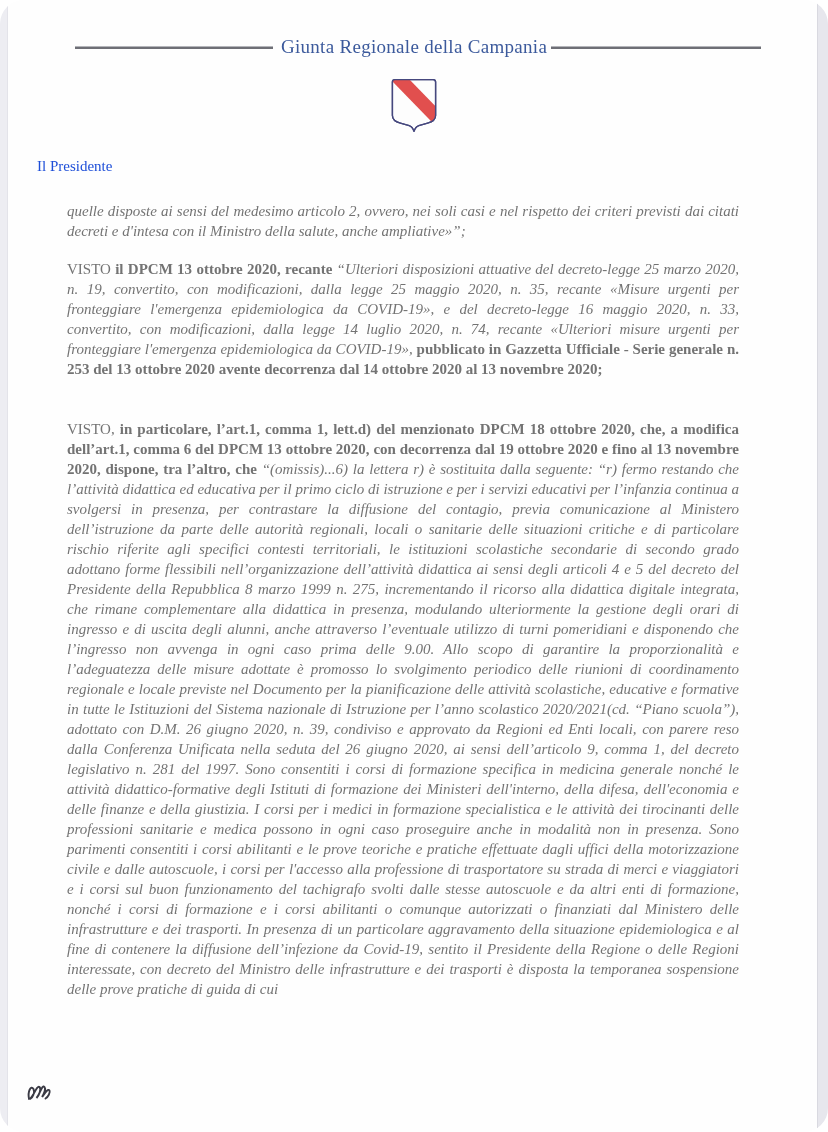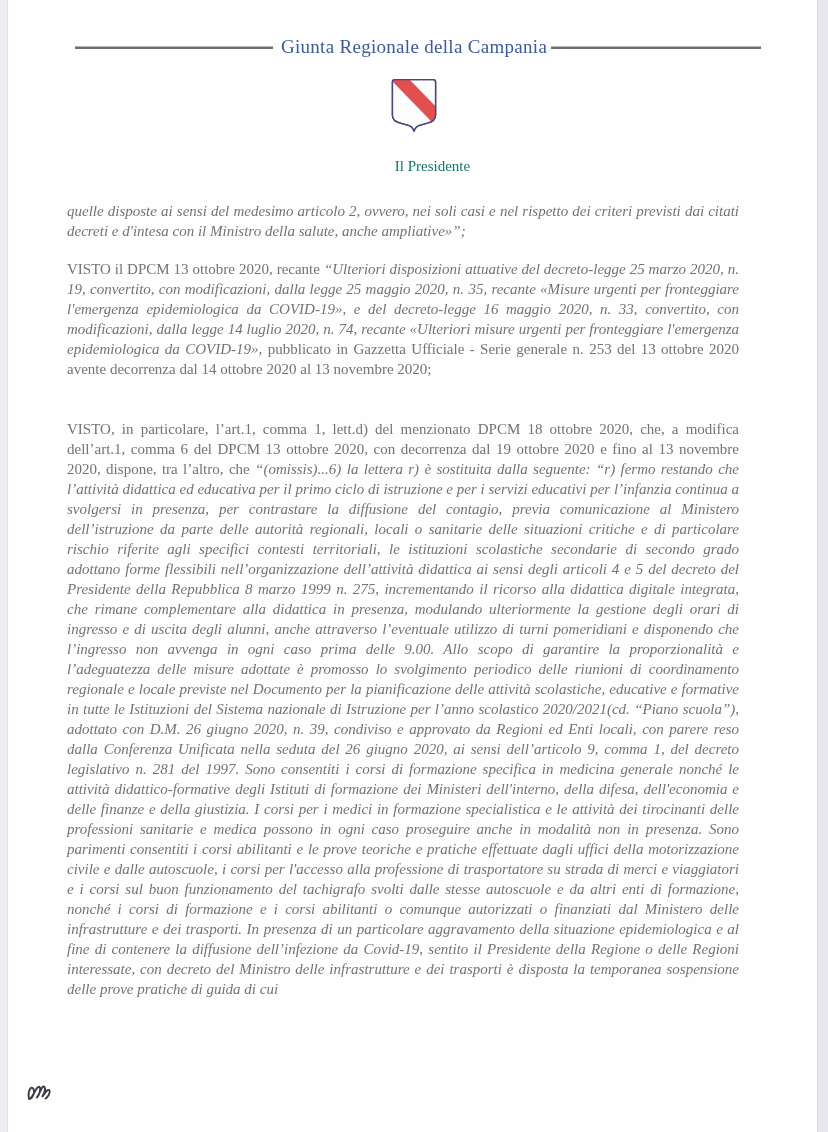--- a/index.html
+++ b/index.html
@@ -1,45 +1,45 @@
 <!DOCTYPE html>
 <html lang="it"><head>
 <meta charset="utf-8">
 <style>
   html,body{margin:0;padding:0;}
   body{width:828px;height:1132px;background:#ffffff;font-family:"Liberation Serif", serif;}
-  .page{position:relative;width:828px;height:1132px;background:#fefefe;overflow:hidden;}
+  .page{position:relative;width:828px;height:1132px;background:#fefefe;overflow:hidden;border-radius:24px;}
 
   
   .edge{position:absolute;top:0;height:100%;}
   .edge-left{left:0;width:7px;background:#ededf2;border-right:1px solid #e3e3e9;}
   .edge-right{right:0;width:10px;background:#e7e7ed;border-left:1px solid #d9d9e0;}
 
   
   .header{position:relative;height:28px;margin-top:33px;}
   .rule{position:absolute;top:13px;height:3px;
         background:linear-gradient(#b4b5ba 0 1px,#6e6f76 1px 100%);}
   .rule-left{left:75px;width:198px;}
   .rule-right{left:551px;width:210px;}
   .title{margin:0;text-align:center;font-size:19px;font-weight:normal;
          color:#3c5a9c;letter-spacing:.3px;line-height:28px;}
 
   
   .crest{width:48px;margin:11px auto 0;display:block;text-align:center;}
-  .president{margin-top:14px;text-align:center;font-size:15px;color:#0f766e;padding-left:37px;}
+  .president{margin-top:14px;font-size:15px;color:#1d4ed8;padding-left:37px;}
 
   
   .doc-body{width:672px;margin:26px 0 0 67px;font-size:15px;line-height:20px;
             color:#737373;text-align:justify;}
   .doc-body p{margin:0;}
   .p1{margin-bottom:18px !important;}
   .p2{margin-bottom:40px !important;}
   .p3{margin-bottom:22px !important;}
   .seg-bold{font-weight:normal;font-style:normal;}
-  .seg-reg{font-weight:normal;font-style:normal;}
+  .seg-reg{font-weight:bold;font-style:normal;}
   .seg-it{font-weight:normal;font-style:italic;}
 
   
   .initials{position:absolute;left:26px;top:1078px;}
 </style>
 </head>
 <body>
 
 <div class="page">
 

